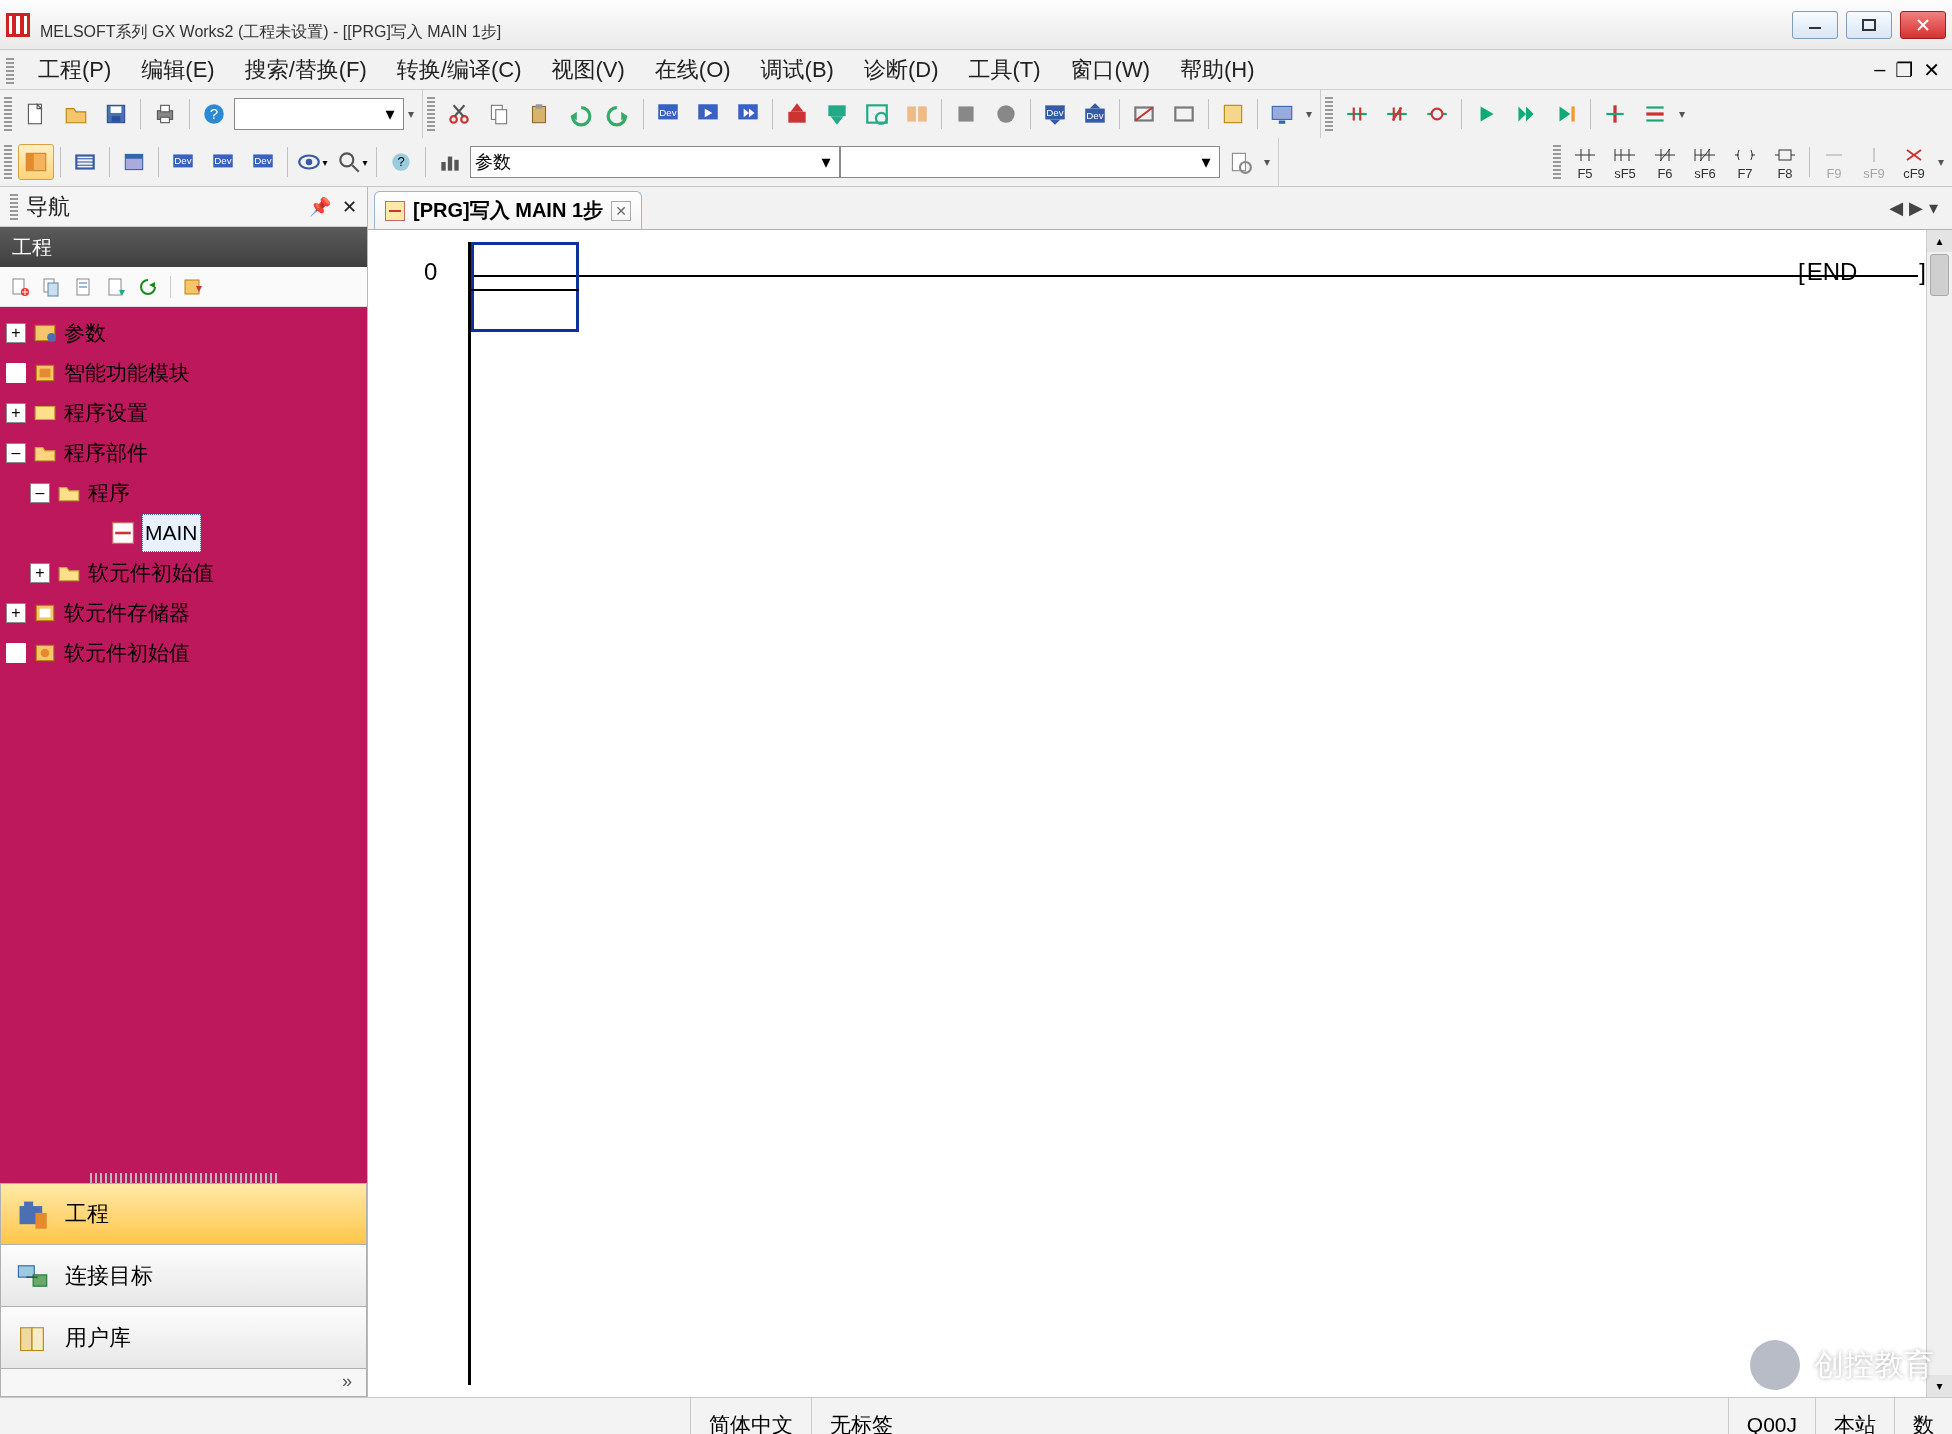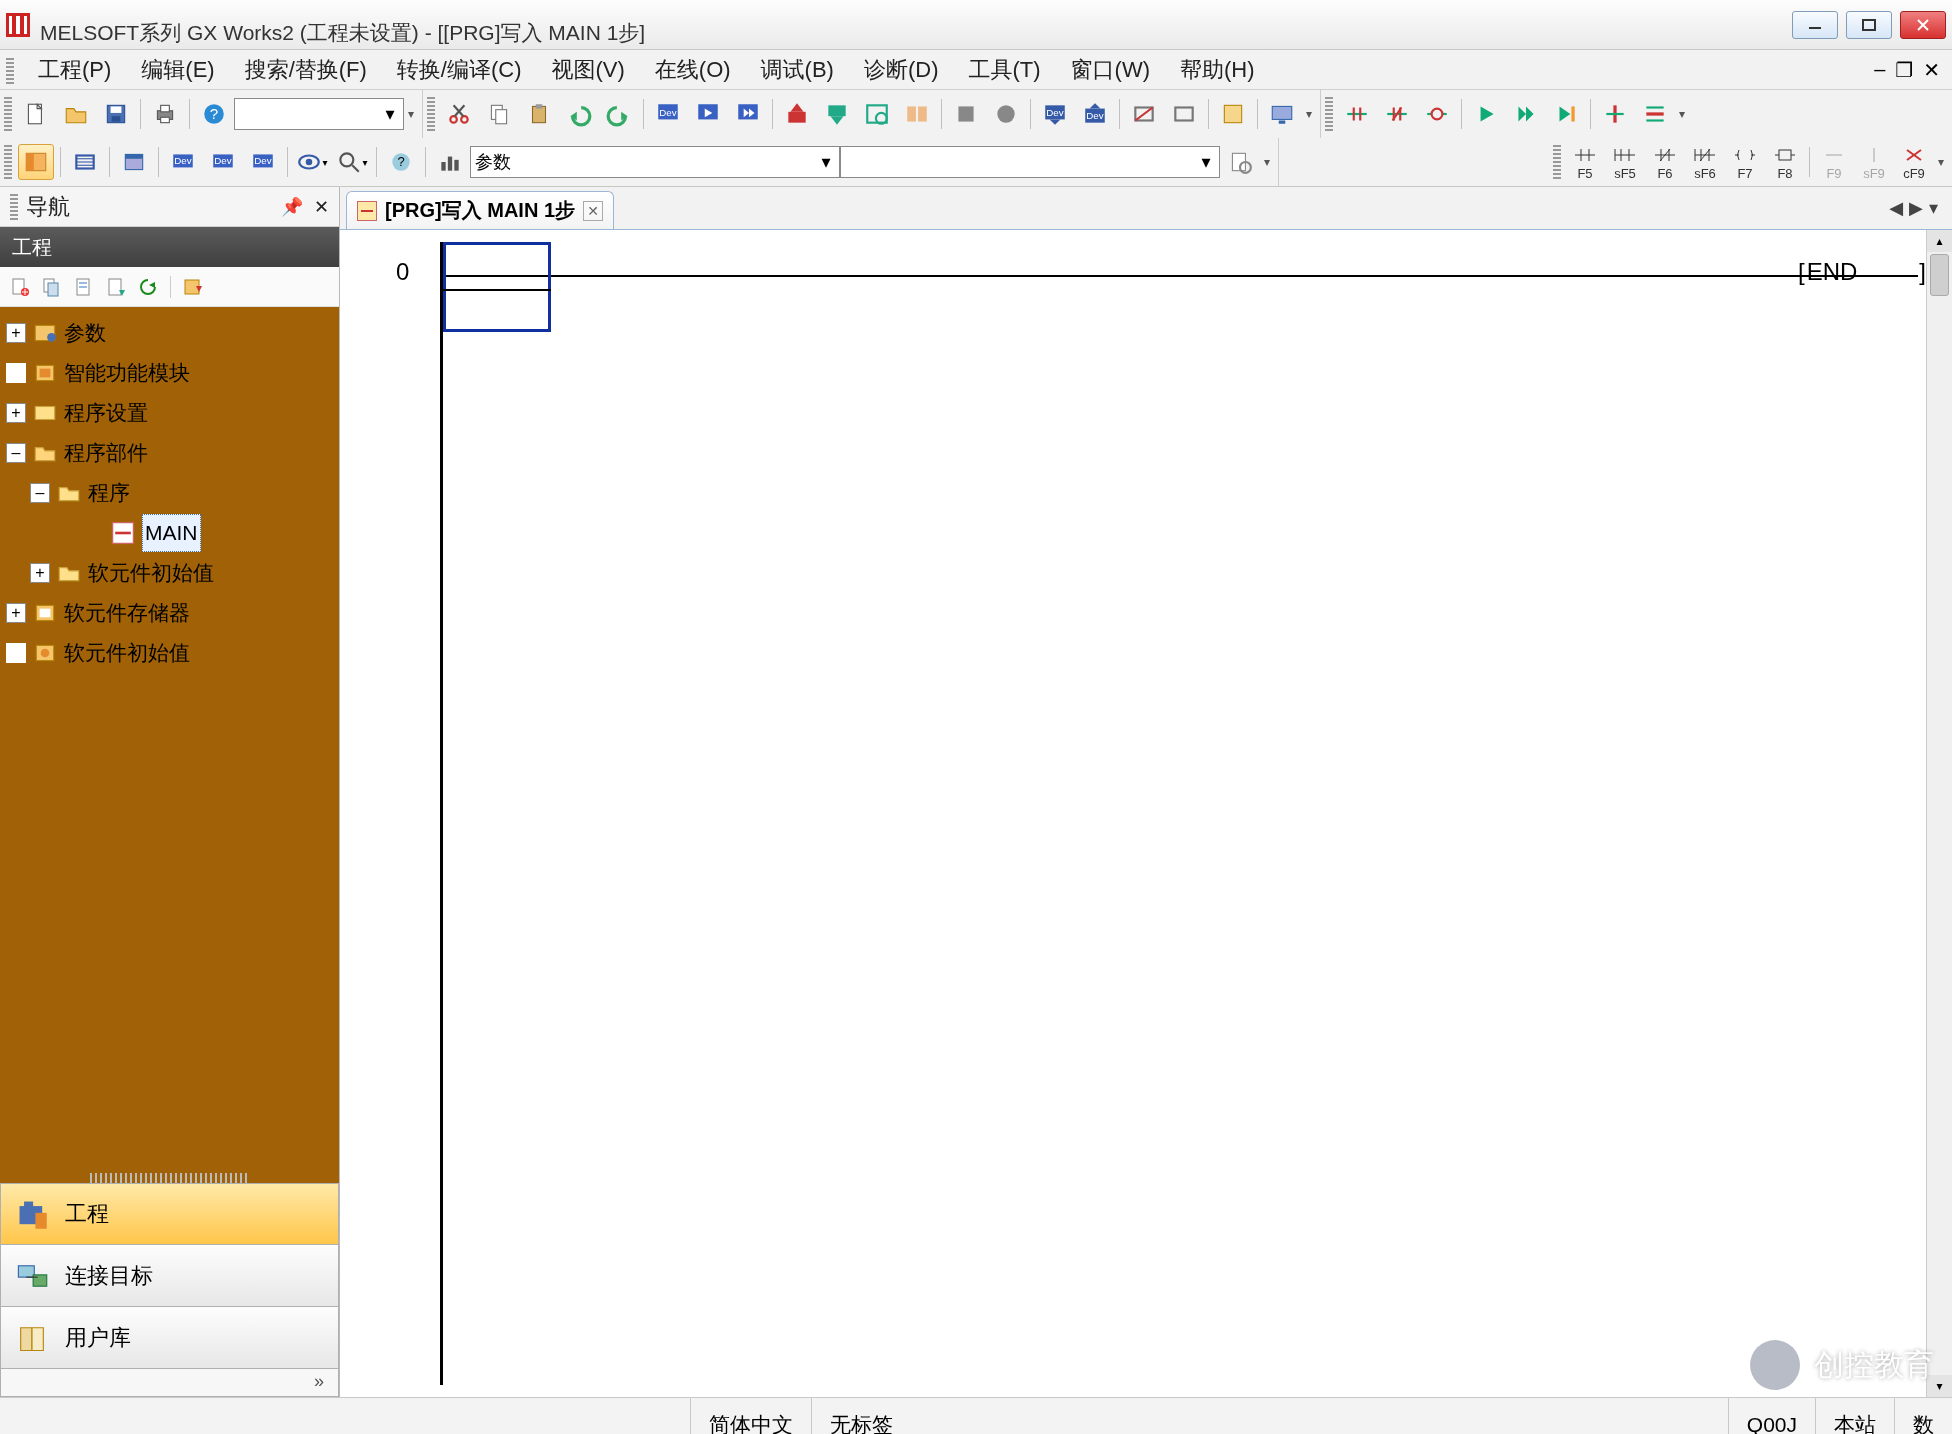--- a/index.html
+++ b/index.html
@@ -3,21 +3,21 @@
 <meta charset="utf-8">
 <style>
 * { box-sizing: border-box; margin: 0; padding: 0; font-family: "Microsoft YaHei", "SimSun", Tahoma, sans-serif; }
 body { background: #fff; overflow: hidden; width: 1952px; height: 1434px; }
 
 
 .titlebar { height: 50px; background: linear-gradient(#fdfdfd,#eaeaea); display:flex; align-items:center; padding:0 6px; border-bottom:1px solid #c9c9c9; }
 .titlebar .app-icon { width:24px; height:24px; background:#c22; margin-right:10px; position:relative; }
 .titlebar .app-icon::before{content:"";position:absolute;inset:3px;background:#fff;}
 .titlebar .app-icon::after{content:"";position:absolute;left:6px;top:3px;width:4px;height:18px;background:#c22;box-shadow:8px 0 0 #c22;}
-.titlebar .title { font-size:21px; color:#333; flex:1;margin-top:16px; }
+.titlebar .title { font-size:16px; color:#333; flex:1;margin-top:16px; }
 .win-controls { display:flex; gap:8px; }
 .win-btn { width:46px; height:28px; border:1px solid #7f9db9; border-radius:3px; background:linear-gradient(#f8fbff,#d7e6f7); display:flex; align-items:center; justify-content:center; font-size:14px; color:#2b2b2b; }
 .win-btn.close { background:linear-gradient(#f08080,#d83030); border-color:#a02020; color:#fff; }
 .win-btn svg { width:18px; height:14px; }
 
 
 .menubar { height:40px; background:#f2f2f2; display:flex; align-items:center; padding:0 6px; gap:18px; border-bottom:1px solid #d0d0d0; }
 .menubar .grip { width:8px; height:28px; background:repeating-linear-gradient(0deg,#999 0 2px,transparent 2px 4px); }
 .menu-item { font-size:22px; color:#222; padding:0 6px; cursor:default; }
 .mdi-ctrl { margin-left:auto; display:flex; gap:10px; font-size:20px; padding-right:6px; }
@@ -36,21 +36,21 @@
 .tb-combo.mid{width:370px;}
 .tb-combo.wide{width:380px;}
 .tb-combo .dd { margin-left:auto; width:18px; height:18px; display:flex; align-items:center; justify-content:center; }
 .tb-tail { width:14px; display:flex; align-items:center; justify-content:center; font-size:12px; color:#555;}
 .fkey { width:34px; height:40px; display:flex; flex-direction:column; align-items:center; justify-content:center; font-size:13px; color:#333; margin:0 3px;}
 .fkey svg{width:24px;height:22px;}
 .fkey.dis{opacity:.4;}
 
 
 .main { display:flex; height:calc(1434px - 50px - 40px - 96px - 38px); }
-.nav-panel { width:340px; background:#a16207; display:flex; flex-direction:column; border-right:1px solid #b9b9b9; }
+.nav-panel { width:368px; background:#be185d; display:flex; flex-direction:column; border-right:1px solid #b9b9b9; }
 .nav-header { height:40px; display:flex; align-items:center; padding:0 10px; font-size:22px; color:#222; border-bottom:1px solid #d0d0d0; background:#f5f5f5; }
 .nav-header .grip{width:8px;height:26px;background:repeating-linear-gradient(0deg,#999 0 2px,transparent 2px 4px);margin-right:8px;}
 .nav-header .right { margin-left:auto; display:flex; gap:10px; font-size:18px;}
 .nav-section { height:40px; background:linear-gradient(#5b5b5b,#3f3f3f); color:#fff; font-size:20px; display:flex; align-items:center; padding:0 12px;}
 .nav-toolbar { height:40px; display:flex; align-items:center; padding:0 6px; gap:4px; background:#fafafa; border-bottom:1px solid #e0e0e0;}
 .nav-toolbar .mini{width:28px;height:28px;display:flex;align-items:center;justify-content:center;}
 .nav-toolbar .mini svg{width:22px;height:22px;}
 
 .tree { flex:1; overflow:auto; padding:6px 0; font-size:21px; }
 .tree-row { display:flex; align-items:center; height:40px; padding-left:6px; white-space:nowrap;}

